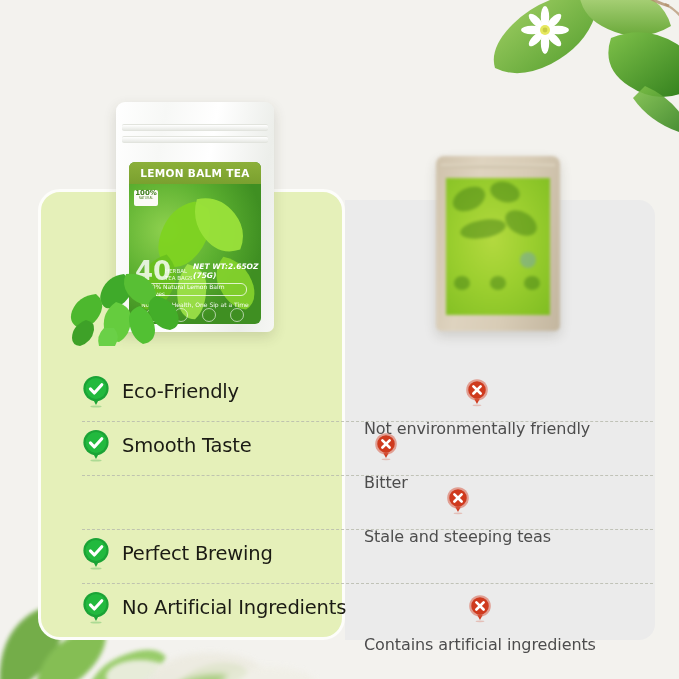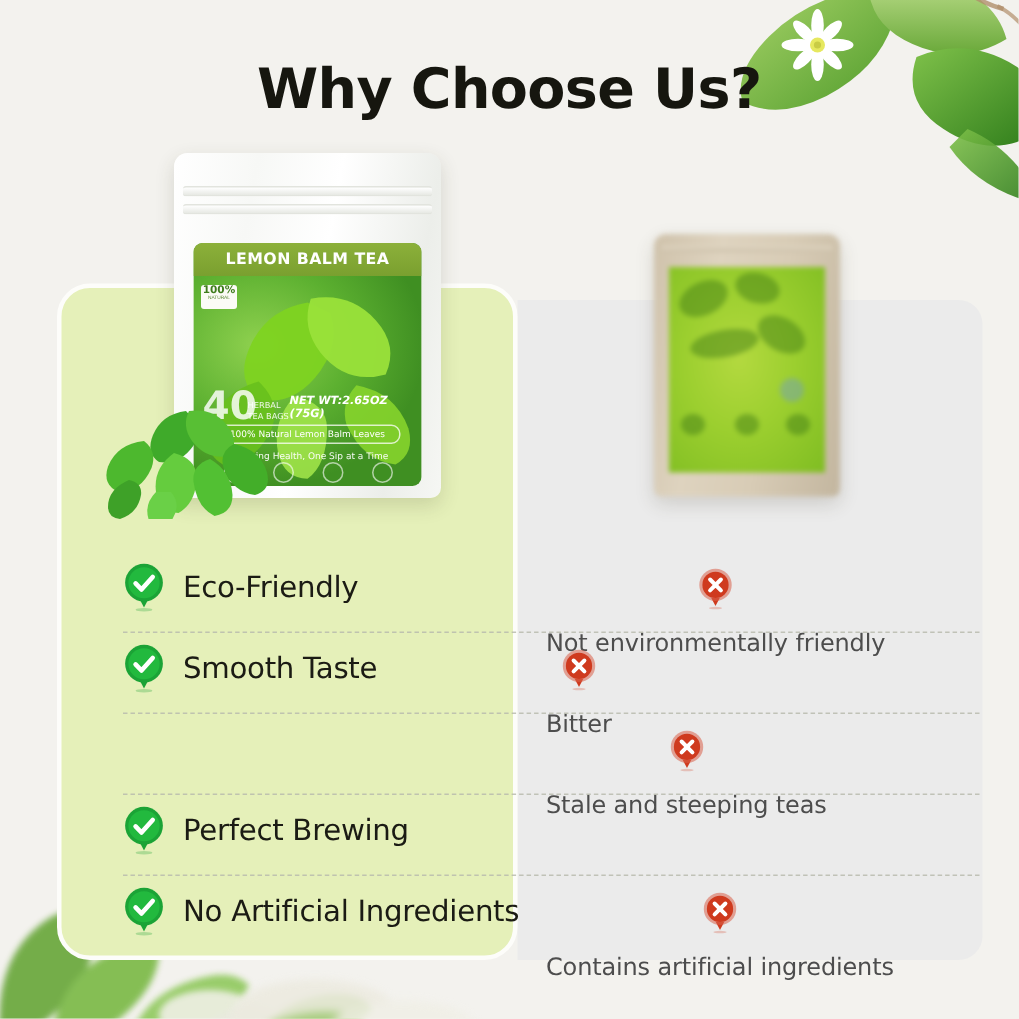--- a/index.html
+++ b/index.html
@@ -93,21 +93,20 @@
   }
 
   
   .pouch-ours {
     position: absolute;
     left: 116px;
     top: 102px;
     width: 158px;
     height: 230px;
     z-index: 5;
-    padding-left: 20px;
   }
   .pouch-theirs {
     position: absolute;
     left: 436px;
     top: 156px;
     width: 124px;
     height: 175px;
     z-index: 5;
     filter: blur(1.6px);
   }
@@ -371,21 +370,20 @@
     <ellipse cx="176" cy="112" rx="26" ry="13" fill="#e9eadd" opacity=".85"></ellipse>
     <path d="M180 120 q16 -26 48 -30 q24 -2 30 10 q-18 18 -50 24z" fill="#9ccb66" opacity=".9"></path>
   </svg>
 
   <svg class="leaf-cluster-bc" viewBox="0 0 230 90">
     <ellipse cx="60" cy="60" rx="56" ry="24" fill="#eceadf"></ellipse>
     <ellipse cx="120" cy="70" rx="48" ry="20" fill="#f0efe6"></ellipse>
     <path d="M0 88 q30 -34 78 -30 q-20 22 -52 32z" fill="#8cbf58" opacity=".7"></path>
   </svg>
 
-  <div class="headline">Why Choose Us?</div>
 
   <div class="panel panel-theirs"></div>
   <div class="panel panel-ours"></div>
 
   <div class="pouch-ours">
     <div class="bag-body">
       <div class="bag-zip" style="top:22px"></div>
       <div class="bag-zip" style="top:34px"></div>
       <div class="bag-label">
         <div class="label-band">

